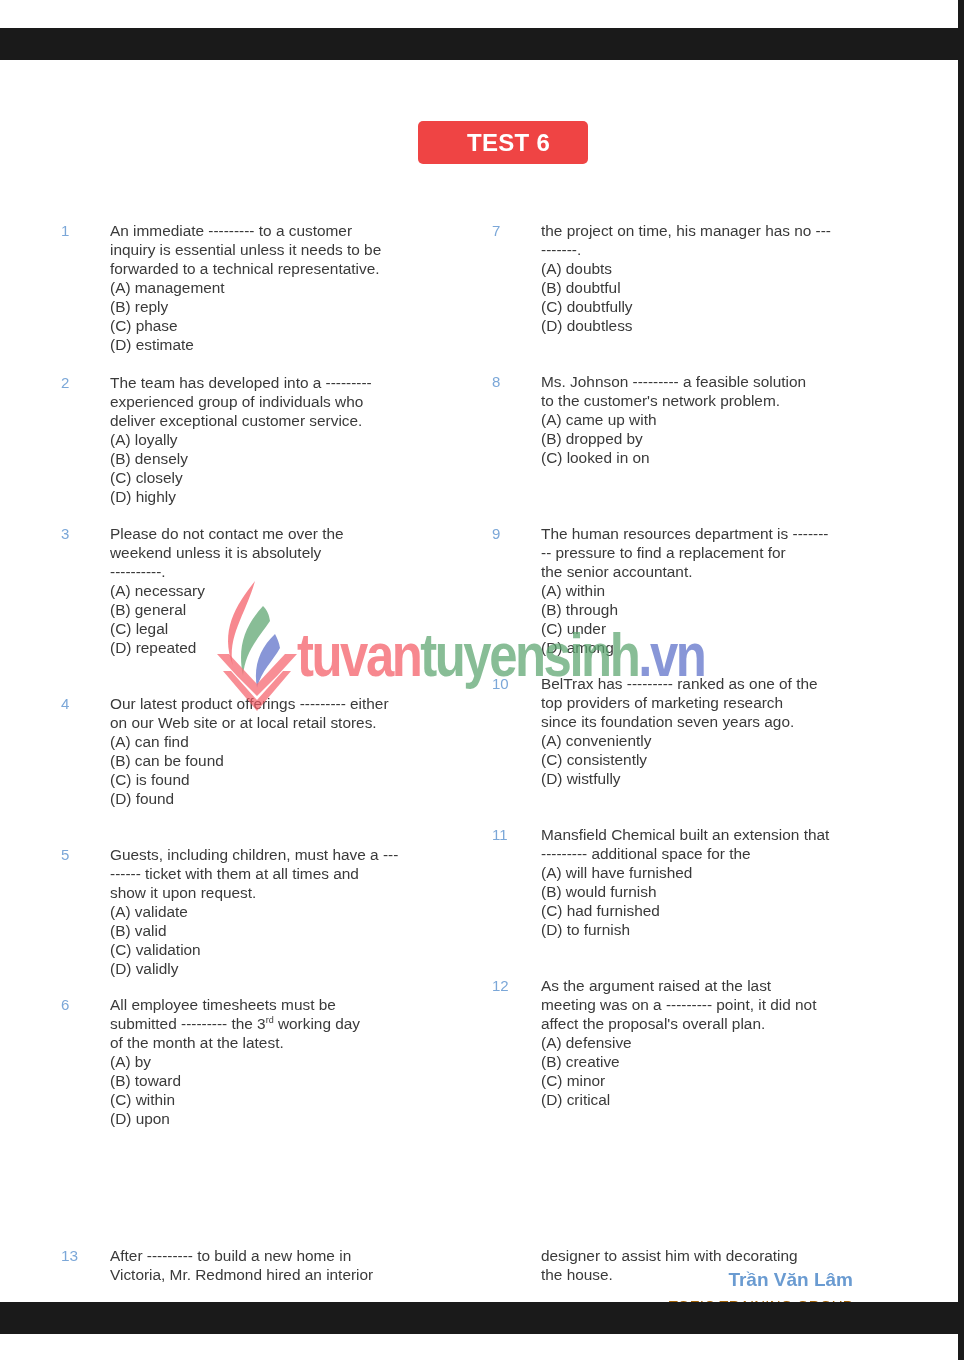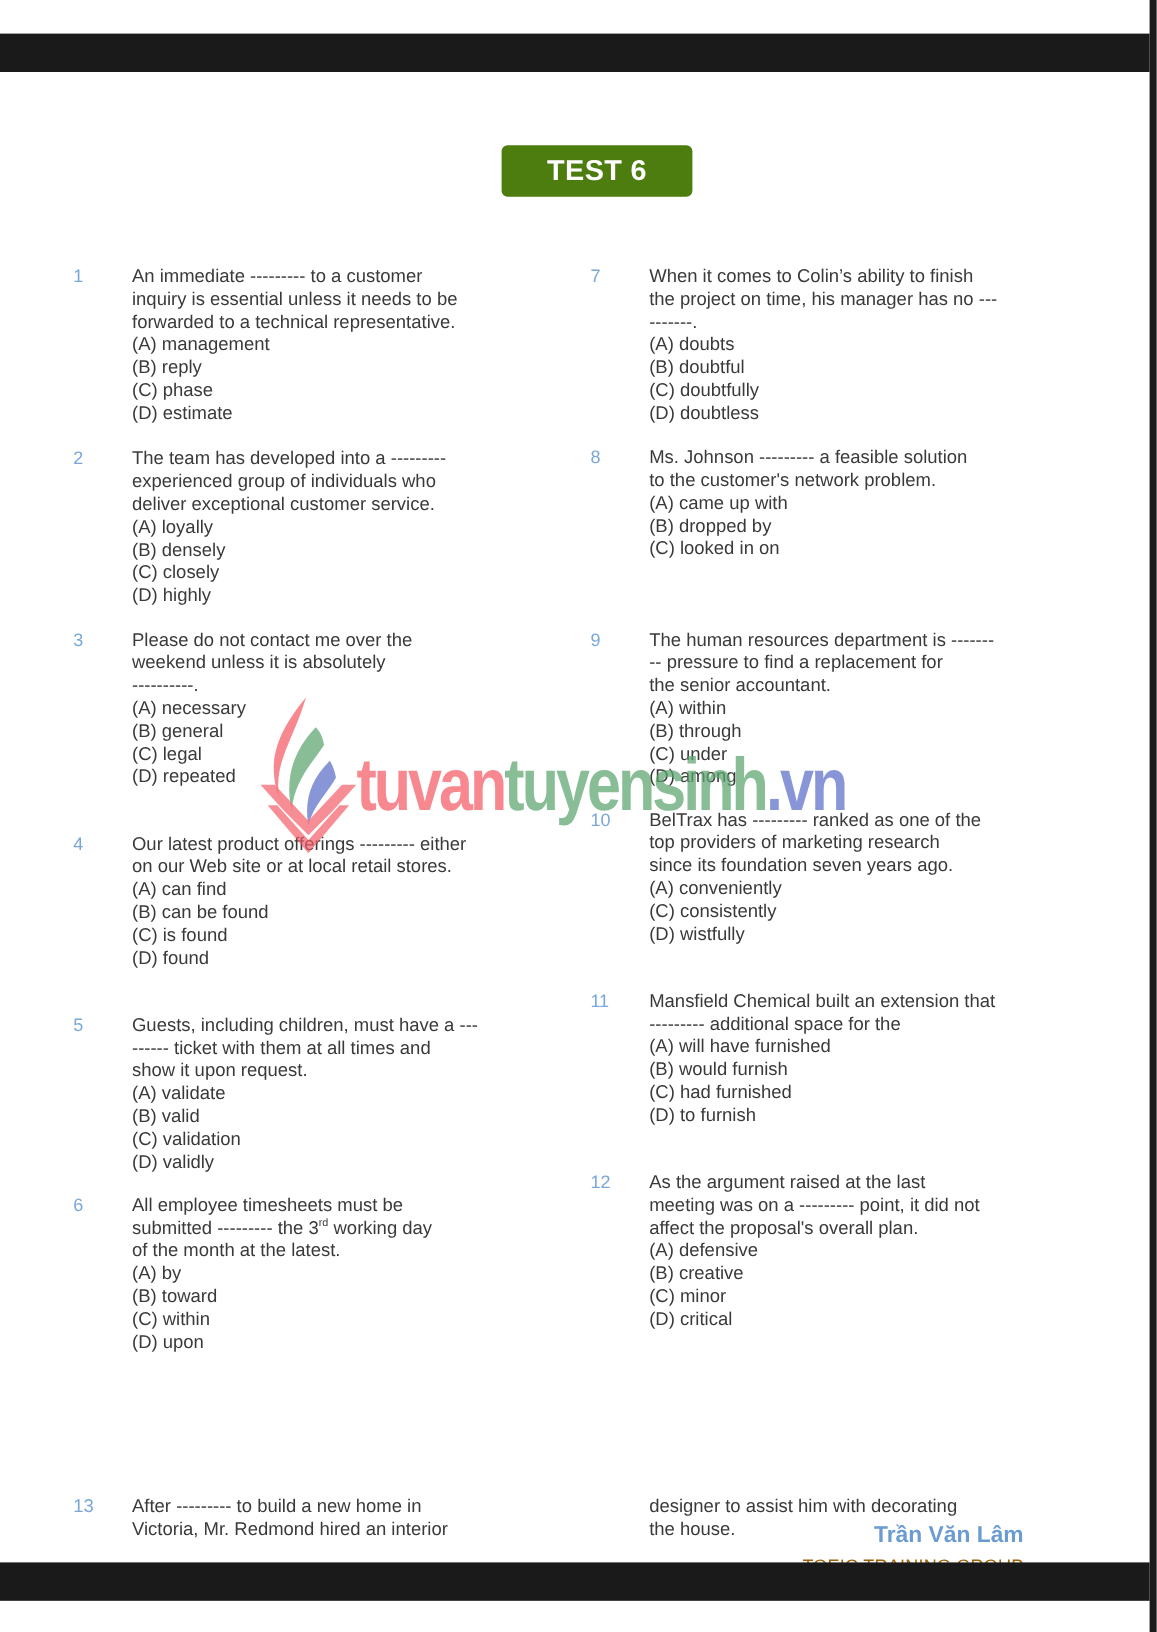--- a/index.html
+++ b/index.html
@@ -9,24 +9,25 @@
     font-family: "Liberation Sans", sans-serif;
     color: #3a3a3a;
   }
   .bar { position: absolute; left: 0; width: 958px; background: #1a1a1a; }
   .bar.top { top: 28px; height: 32px; }
   .bar.bottom { top: 1302px; height: 32px; }
   .right-edge { position: absolute; top: 0; left: 958px; width: 6px; height: 1360px; background: #1a1a1a; }
 
   .title-badge {
     position: absolute; left: 418px; top: 121px; width: 159px; height: 43px;
-    background: #4d7c0f; border-radius: 5px;
+    background: #ef4444; border-radius: 5px;
     color: #fff; font-weight: bold; font-size: 24px;
     display: flex; align-items: center; justify-content: center;
     letter-spacing: 0.3px;
+    padding-left: 11px;
   }
 
   .q { position: absolute; font-size: 15.4px; line-height: 19px; }
   .q .num {
     position: absolute; left: 0; top: 0; color: #7ba7d8; font-size: 15px;
   }
   .q .body { position: absolute; top: 0; white-space: nowrap; }
   .q .line { display: block; }
   .q sup { font-size: 9px; vertical-align: 6px; line-height: 0; }
 
@@ -133,21 +134,20 @@
     <span class="line">(A) by</span>
     <span class="line">(B) toward</span>
     <span class="line">(C) within</span>
     <span class="line">(D) upon</span>
   </div>
 </div>
 
 <div class="q col-right" style="left:492px; top:221px;">
   <span class="num">7</span>
   <div class="body">
-    <span class="line">When it comes to Colin’s ability to finish</span>
     <span class="line">the project on time, his manager has no ---</span>
     <span class="line">-------.</span>
     <span class="line">(A) doubts</span>
     <span class="line">(B) doubtful</span>
     <span class="line">(C) doubtfully</span>
     <span class="line">(D) doubtless</span>
   </div>
 </div>
 
 <div class="q col-right" style="left:492px; top:372px;">

